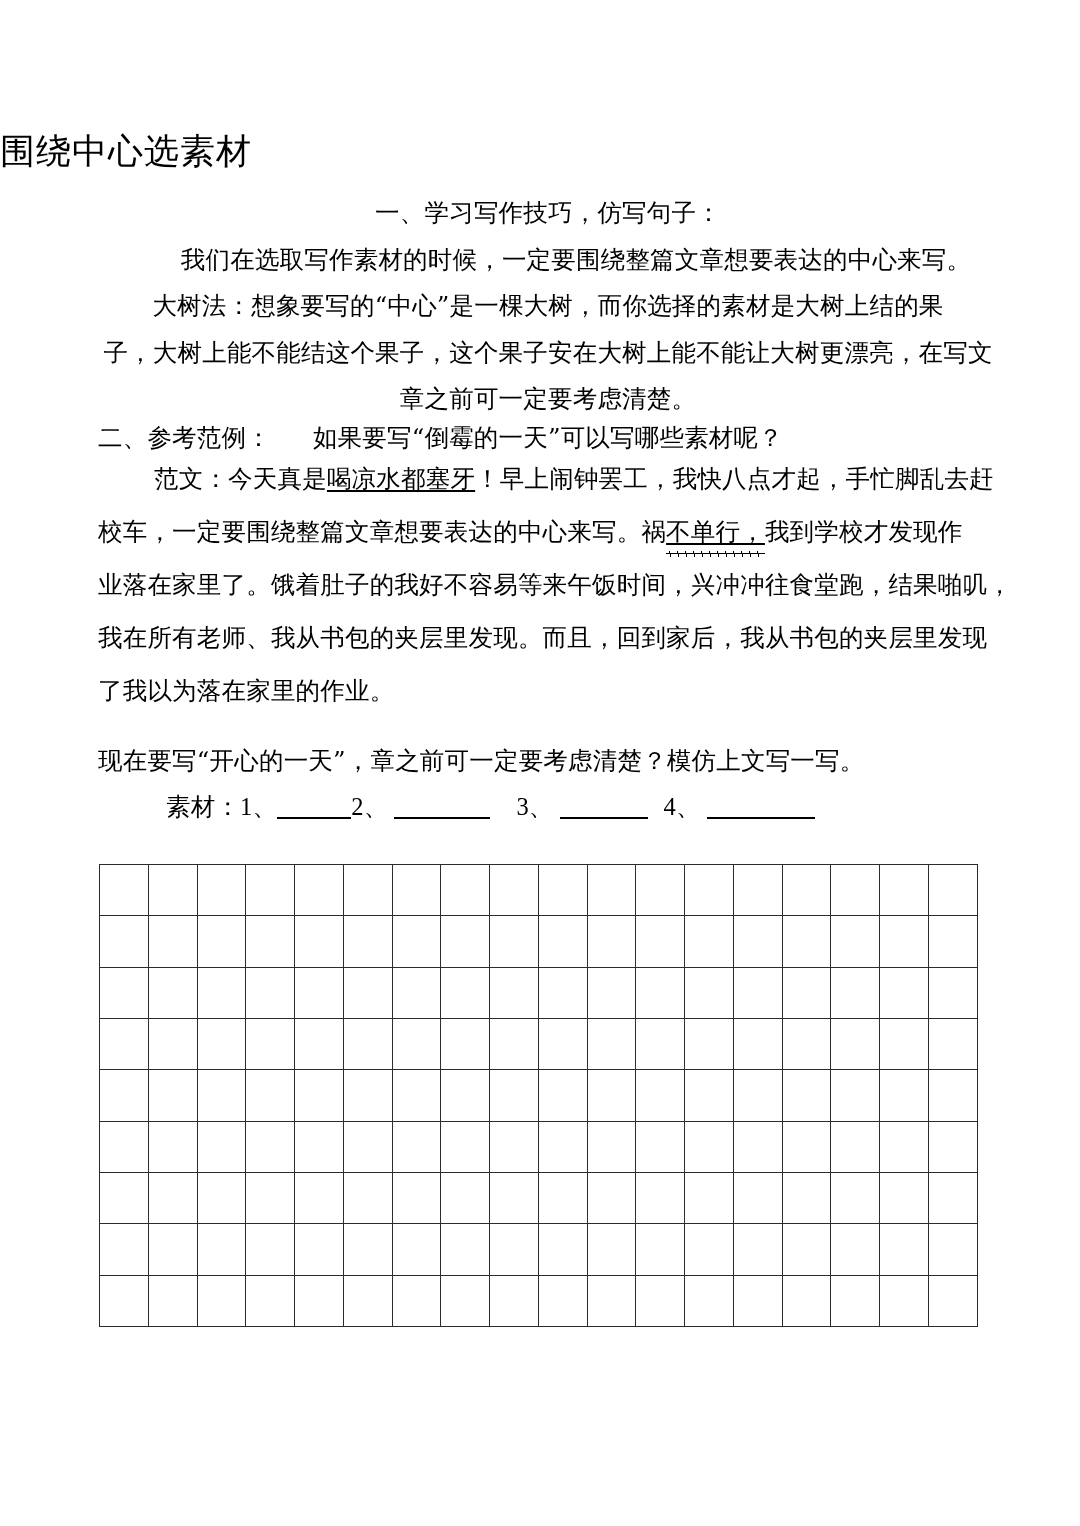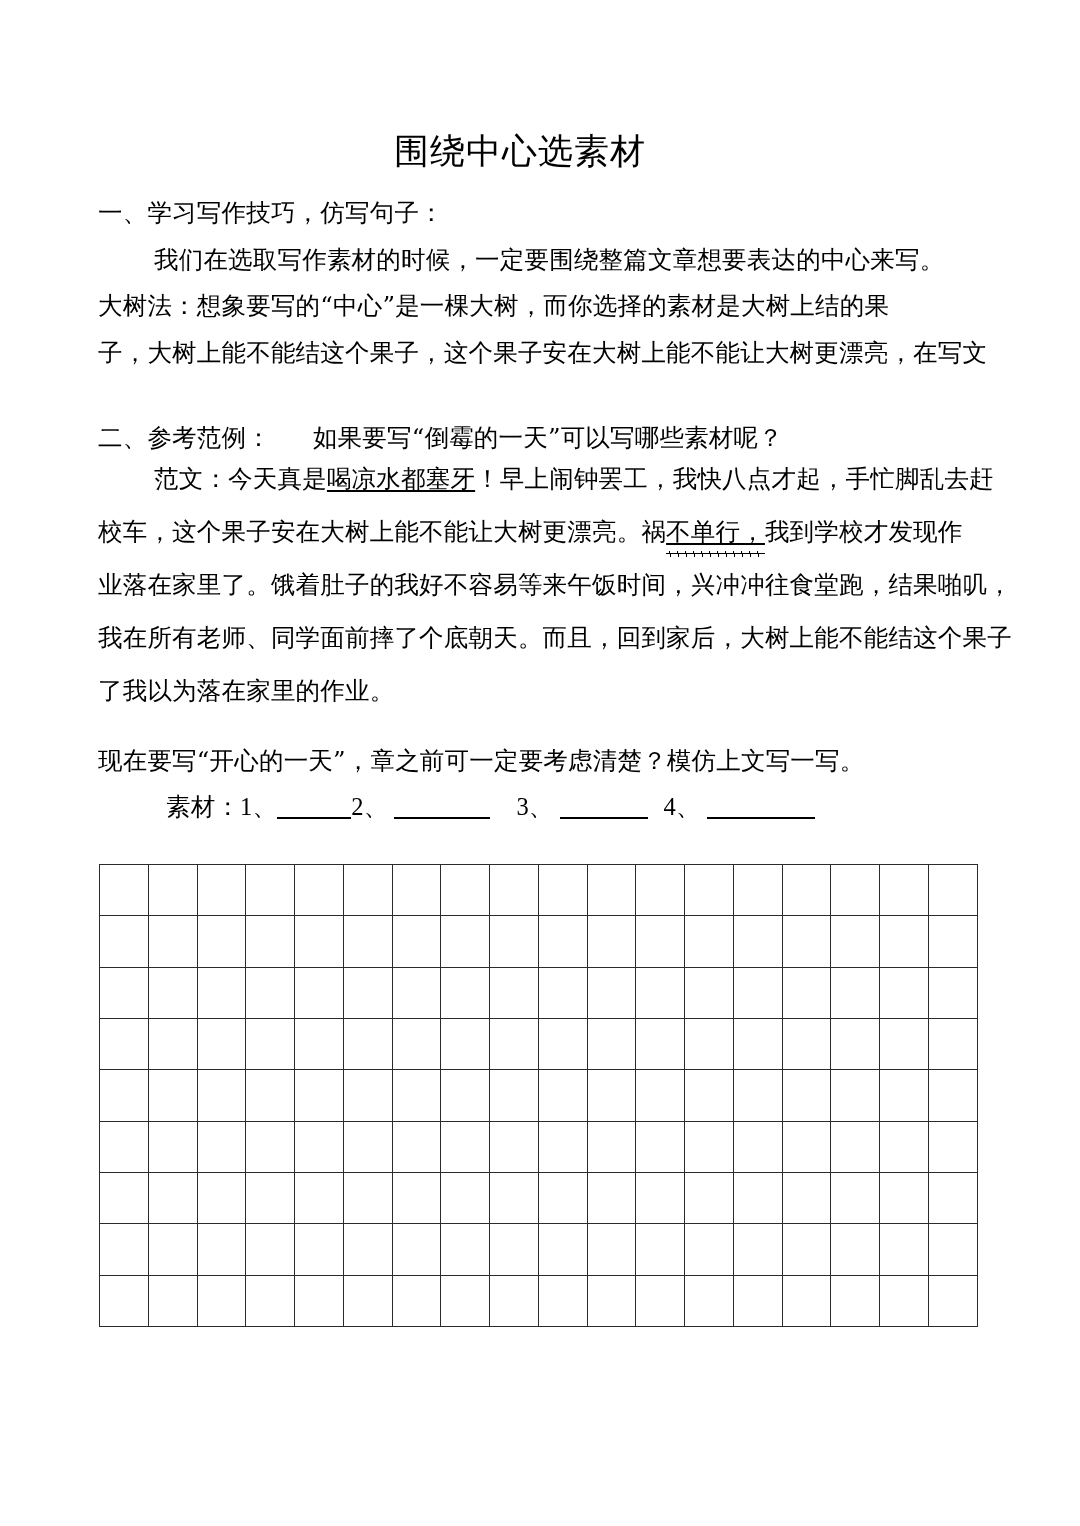--- a/index.html
+++ b/index.html
@@ -23,21 +23,21 @@
     height: 1526px;
     box-sizing: border-box;
   }
 
   
   .doc-title {
     position: absolute;
     top: 128px;
     left: 0;
     width: 1040px;
-    text-align: center;
+    text-align: left;
     font-size: 35px;
     line-height: 46px;
     letter-spacing: 1px;
     font-weight: 400;
     white-space: nowrap;
   }
 
   
   .body-text {
     position: absolute;
@@ -47,21 +47,21 @@
     letter-spacing: 0.2px;
     white-space: nowrap;
   }
 
   .line {
     white-space: nowrap;
     font-size: 24.5px;
   }
 
   
-  .block-s1 { top: 190px; }
+  .block-s1 { top: 190px; text-align: center; }
   .block-s1 .line { line-height: 46.5px; }
 
   
   .block-s2h { top: 418px; }
   .block-s2h .line { line-height: 40px; }
 
   
   .block-s2 { top: 452px; }
   .block-s2 .line { line-height: 53px; }
 
@@ -145,47 +145,50 @@
     </div>
 
     <div class="line">
       <span>大树法：想象要写的“中心”是一棵大树，而你选择的素材是大树上结的果</span>
     </div>
 
     <div class="line">
       <span>子，大树上能不能结这个果子，这个果子安在大树上能不能让大树更漂亮，在写文</span>
     </div>
 
+    <div class="line">
+      <span>章之前可一定要考虑清楚。</span>
+    </div>
 
   </div>
 
   <div class="body-text block-s2h">
     <div class="line">
       <span>二、参考范例：</span>
       <span class="gap-md"></span>
       <span>如果要写“倒霉的一天”可以写哪些素材呢？</span>
     </div>
   </div>
 
   <div class="body-text block-s2">
 
     <div class="line">
       <span class="indent-2"><span>范文：</span><span>今天真是</span><span class="u-solid">喝凉水都塞牙</span><span>！早上闹钟罢工，我快八点才起，手忙脚乱去赶</span></span>
     </div>
 
     <div class="line">
-      <span>校车，这个果子安在大树上能不能让大树更漂亮。祸</span><span class="u-wave">不单行，</span><span>我到学校才发现作</span>
+      <span>校车，一定要围绕整篇文章想要表达的中心来写。祸</span><span class="u-wave">不单行，</span><span>我到学校才发现作</span>
     </div>
 
     <div class="line">
       <span>业落在家里了。饿着肚子的我好不容易等来午饭时间，兴冲冲往食堂跑，结果啪叽，</span>
     </div>
 
     <div class="line">
-      <span>我在所有老师、同学面前摔了个底朝天。而且，回到家后，大树上能不能结这个果子</span>
+      <span>我在所有老师、我从书包的夹层里发现。而且，回到家后，我从书包的夹层里发现</span>
     </div>
 
     <div class="line">
       <span>了我以为落在家里的作业。</span>
     </div>
 
   </div>
 
   <div class="body-text block-s3">
 

